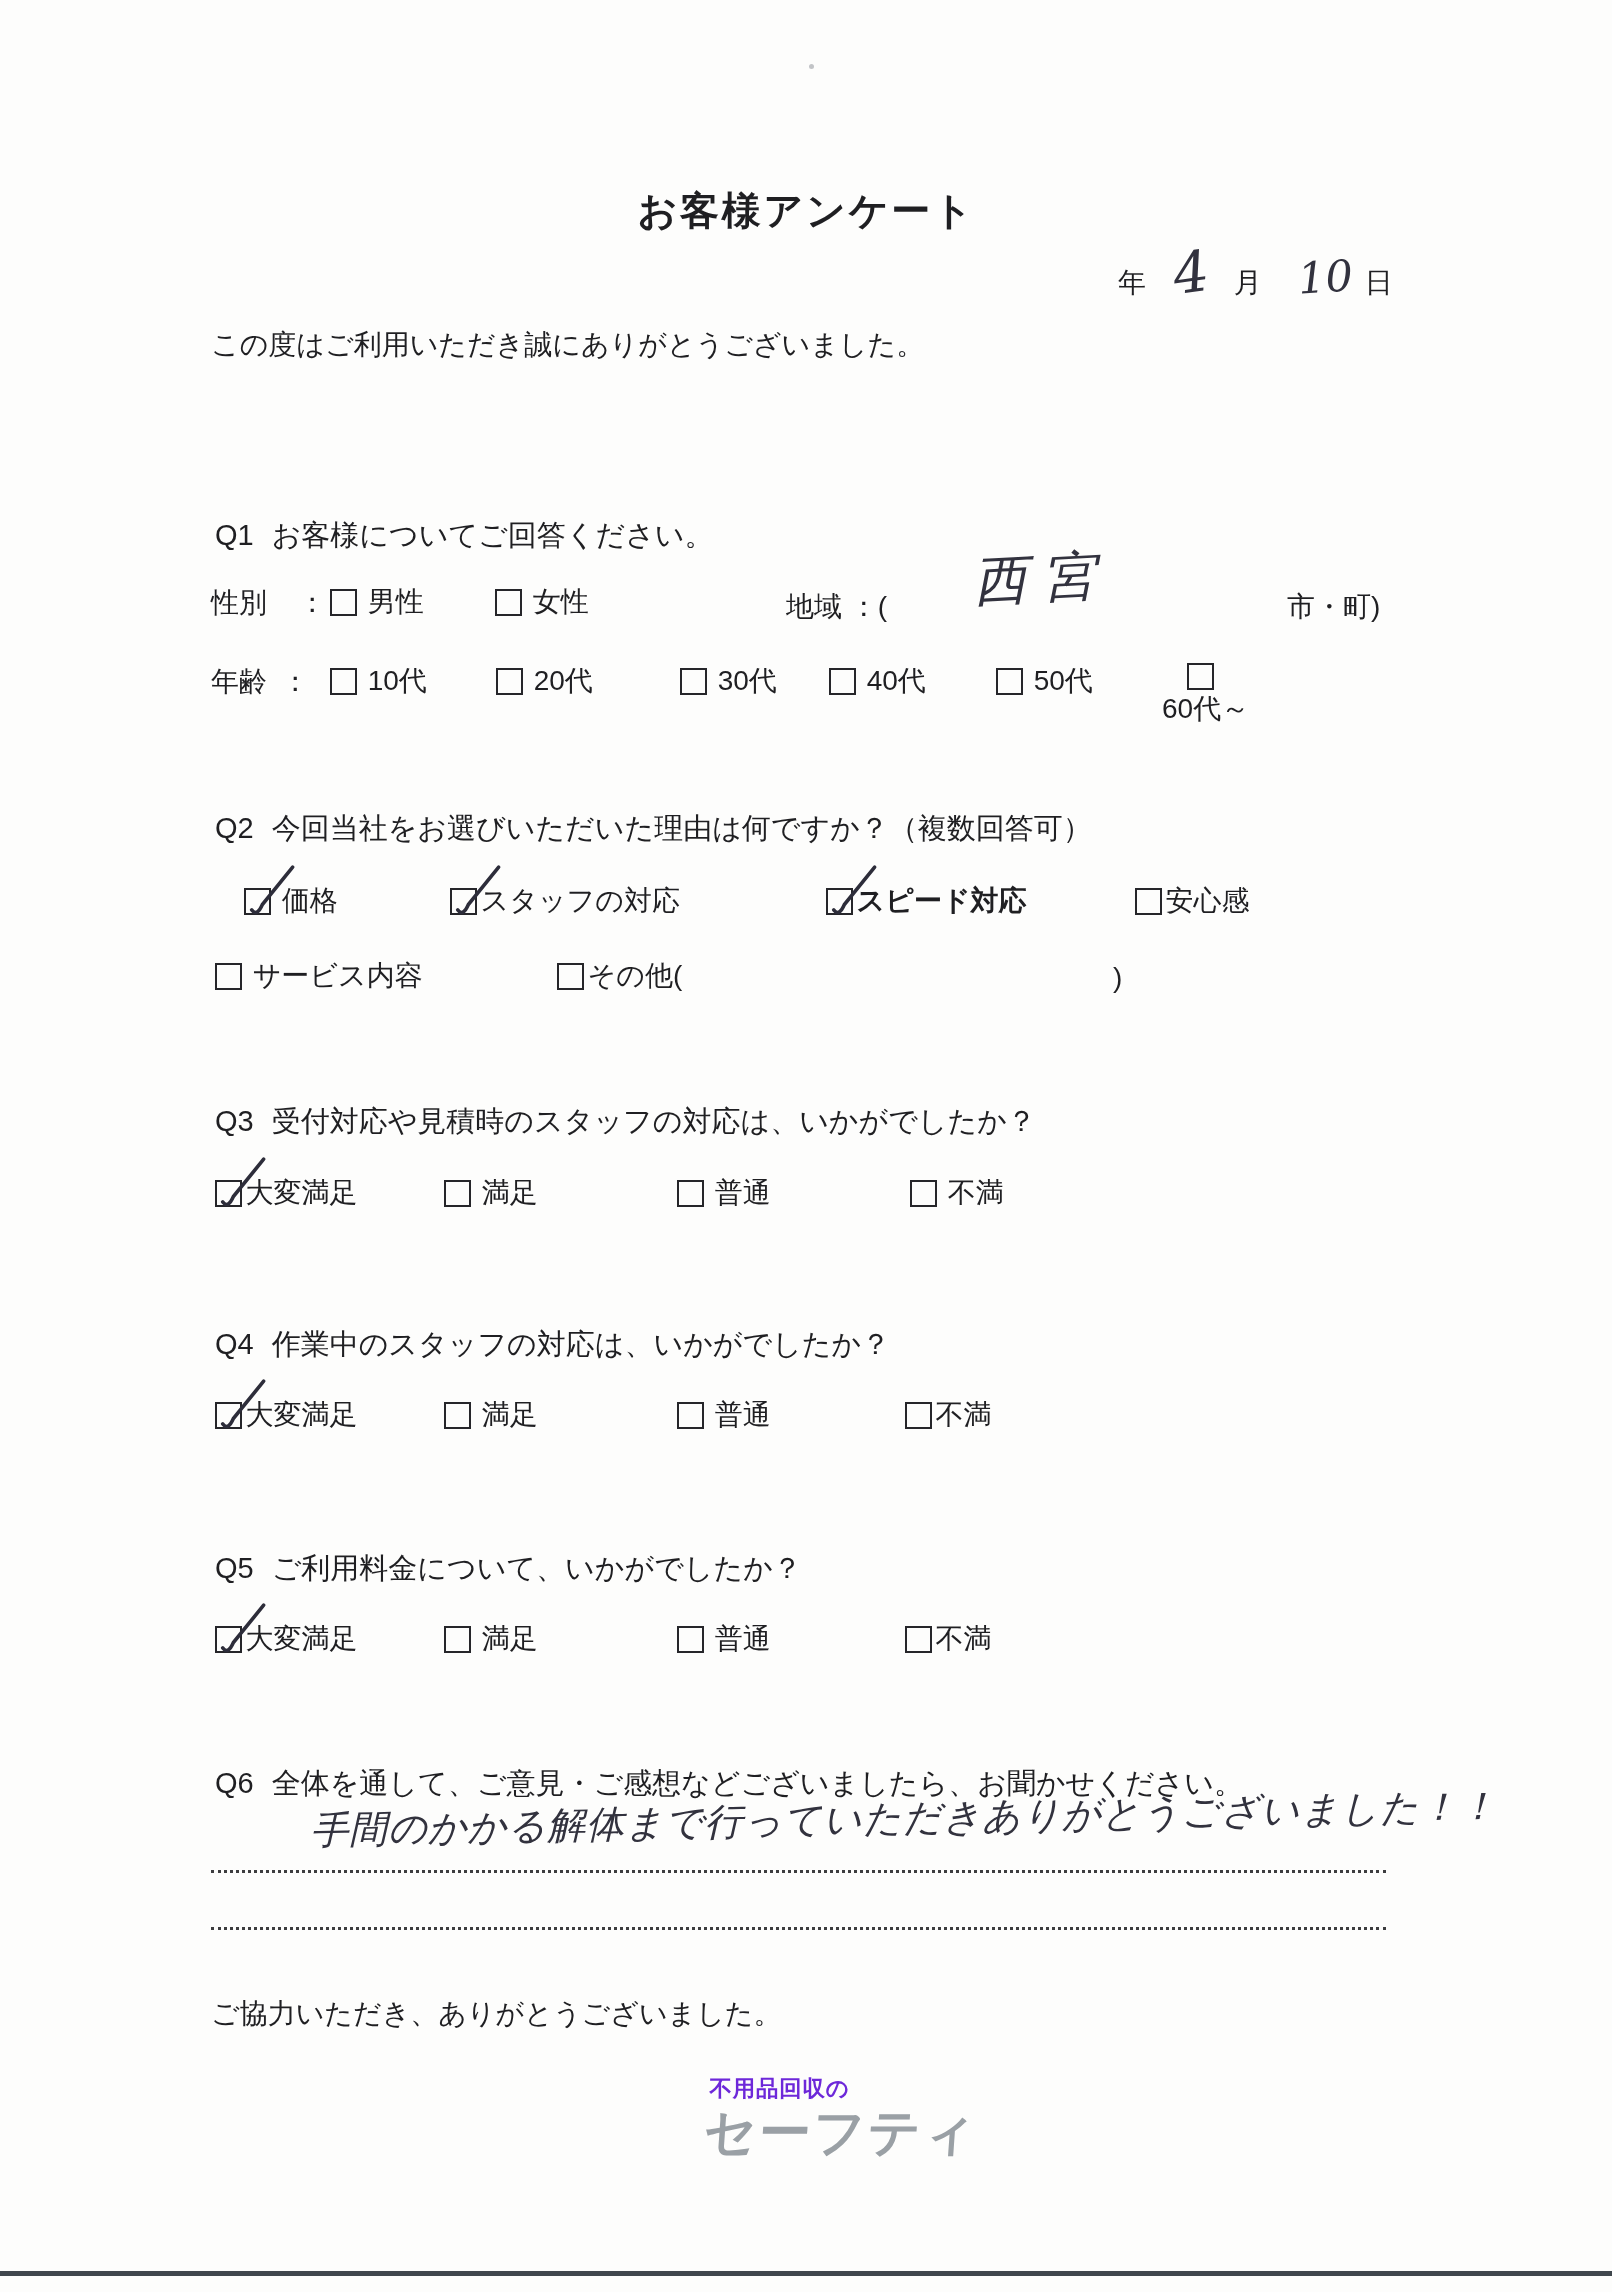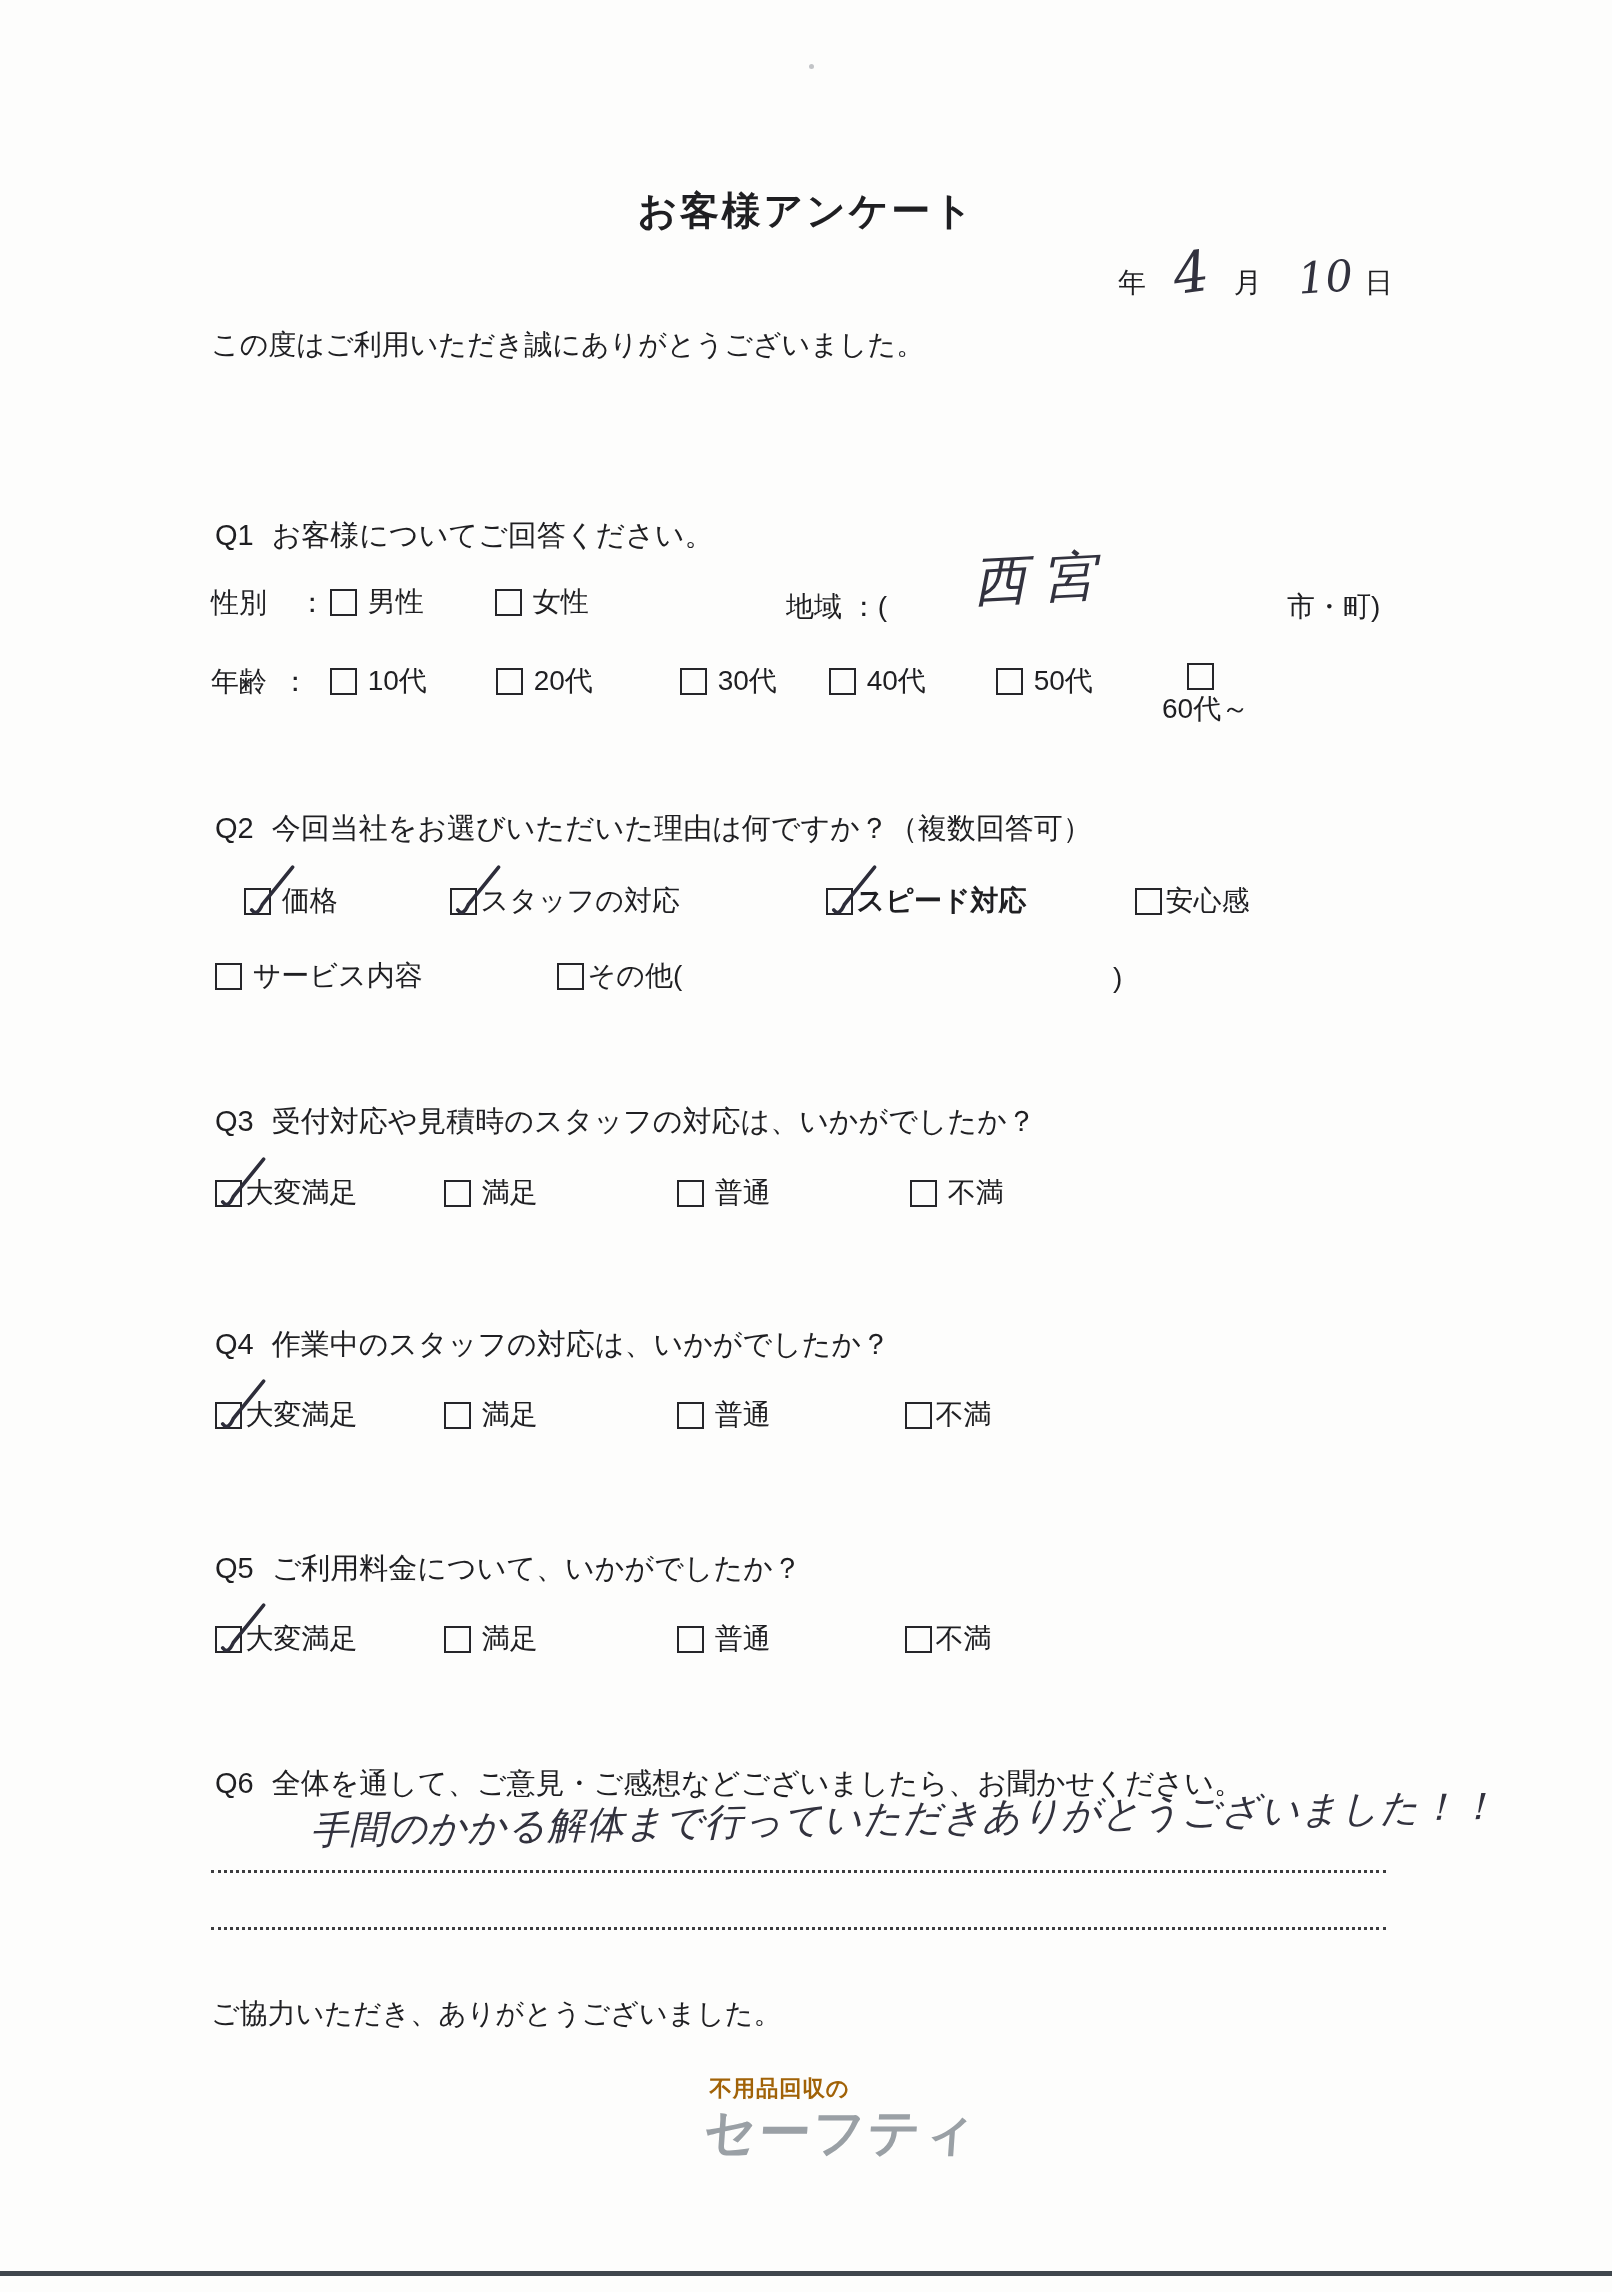--- a/index.html
+++ b/index.html
@@ -248,19 +248,19 @@
   <div class="abs qh" style="top:1764px;left:215px;">
     <span class="qlabel">Q6</span><span class="qtext">全体を通して、ご意見・ご感想などございましたら、お聞かせください。</span>
   </div>
   <div class="abs hw hw-comment">手間のかかる解体まで行っていただきありがとうございました！！</div>
   <div class="abs dotline" style="top:1870px;"></div>
   <div class="abs dotline" style="top:1927px;"></div>
 
   <div class="abs txt footer">ご協力いただき、ありがとうございました。</div>
 
   <div class="abs logo">
-    <div class="tagline" style="color: #a16207;">不用品回収の</div>
+    <div class="tagline" style="color: #6d28d9;">不用品回収の</div>
     <div class="name" style="color: rgb(154, 160, 165);">セーフティ</div>
   </div>
 
   <div class="abs bottom-line"></div>
 </div>
 
 
 </body></html>

